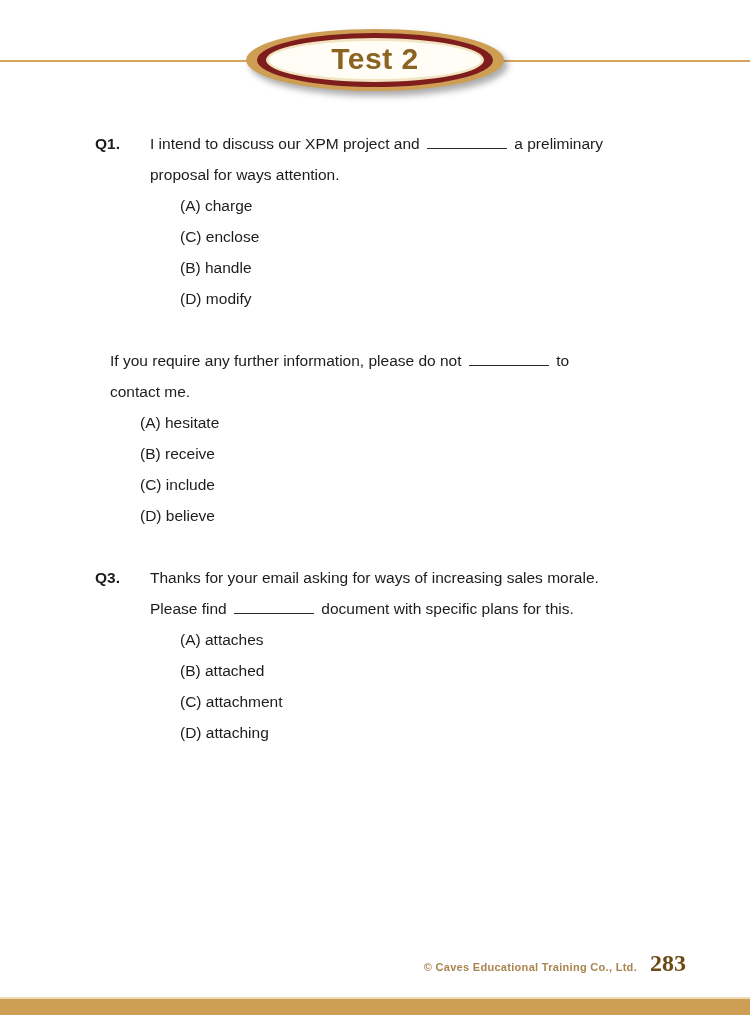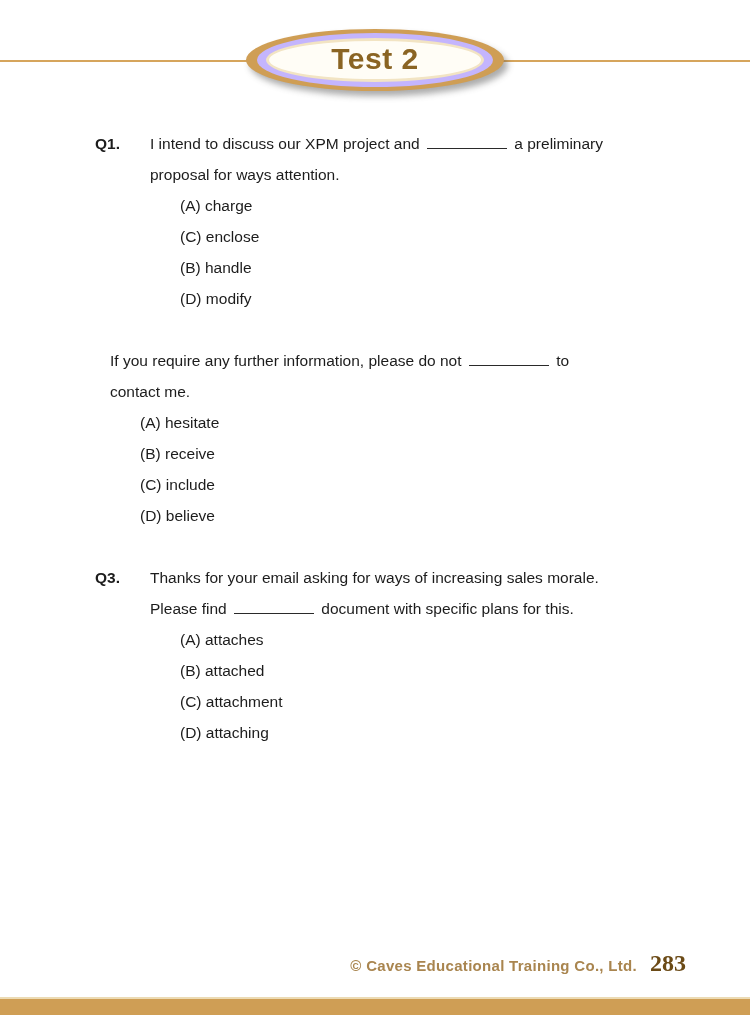--- a/index.html
+++ b/index.html
@@ -38,21 +38,21 @@
     border-radius: 50%;
     box-shadow: 4px 5px 6px rgba(70, 70, 70, 0.45);
     display: flex;
     align-items: center;
     justify-content: center;
     z-index: 2;
   }
   .badge-ring {
     width: 236px;
     height: 54px;
-    background: #c4b5fd;
+    background: #7f1d1d;
     border-radius: 50%;
     display: flex;
     align-items: center;
     justify-content: center;
   }
   .badge-inner {
     width: 212px;
     height: 38px;
     background: #fffdf6;
     border: 3px solid #f2e4c3;
@@ -103,21 +103,21 @@
   
   .footer {
     position: absolute;
     top: 950px;
     right: 64px;
     display: flex;
     align-items: baseline;
     gap: 13px;
   }
   .copyright {
-    font-size: 15px;
+    font-size: 11px;
     font-weight: bold;
     letter-spacing: 0.3px;
     color: #a9854f;
   }
   .page-number {
     font-family: "Liberation Serif", serif;
     font-size: 24px;
     font-weight: bold;
     color: #6b4a16;
   }

